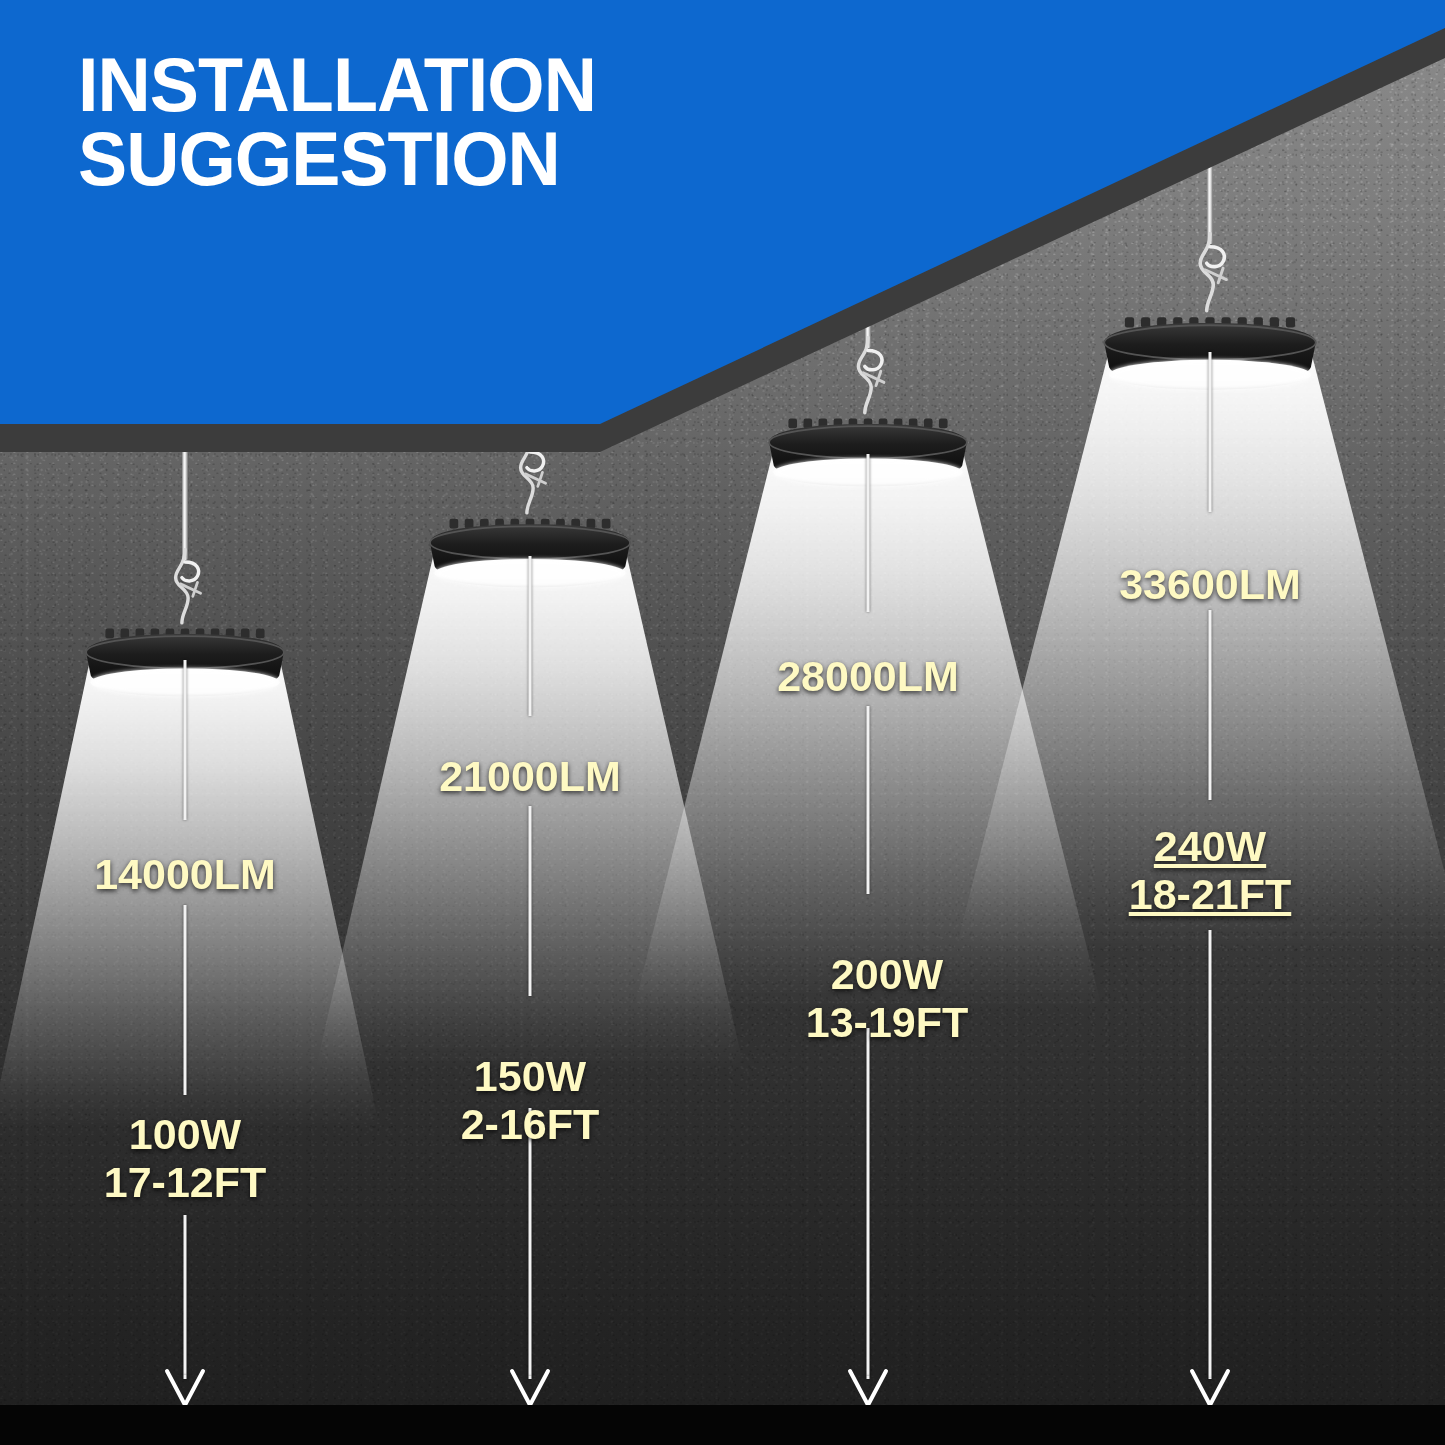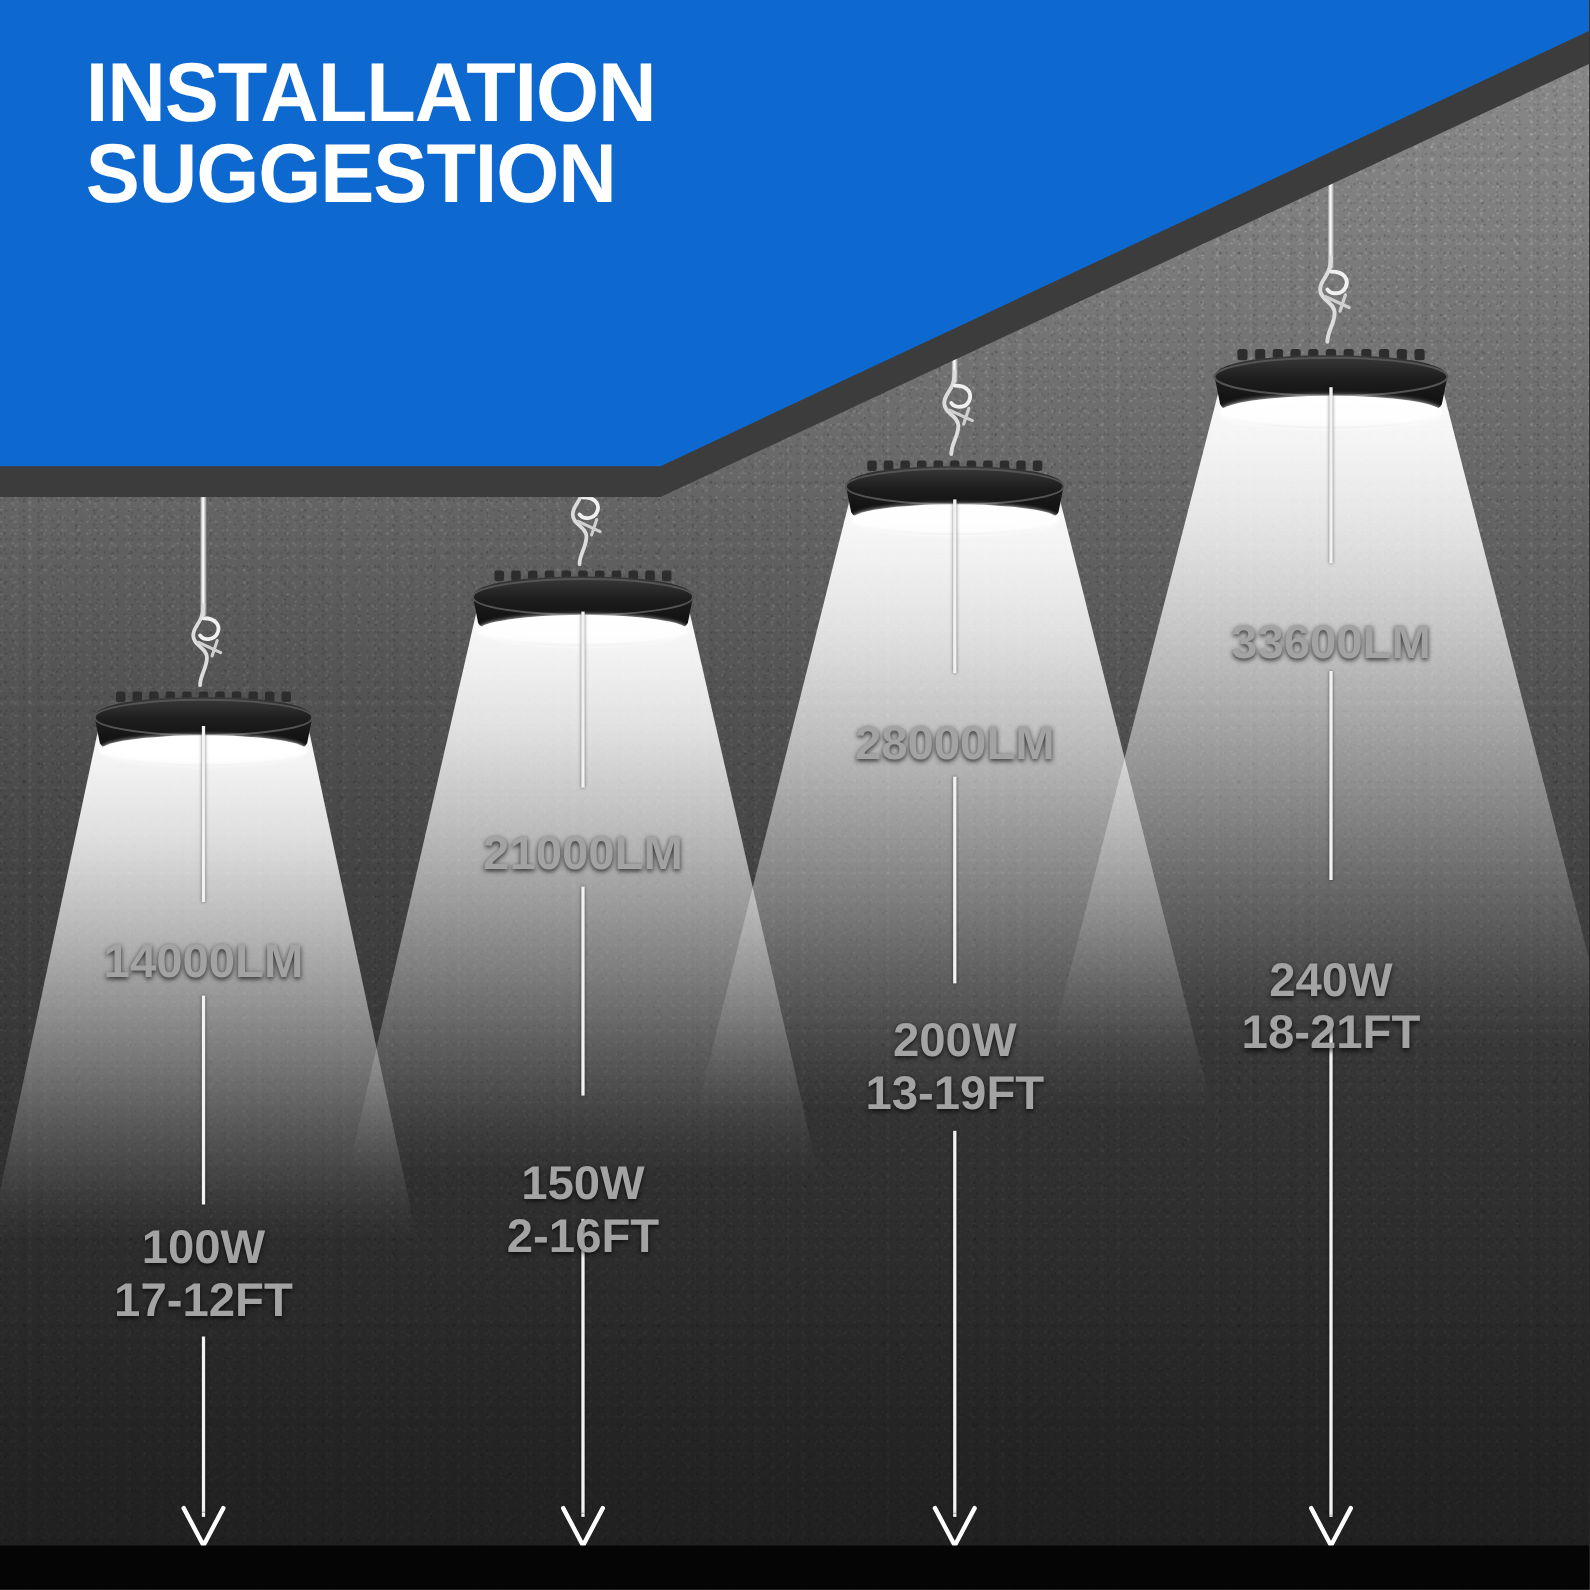--- a/index.html
+++ b/index.html
@@ -56,21 +56,21 @@
           rgba(255,255,255,.62) 40%,rgba(255,255,255,.40) 58%,
           rgba(255,255,255,.20) 76%,rgba(255,255,255,.05) 92%,rgba(255,255,255,0) 100%);
         filter:blur(7px);}
 
   .housing{position:absolute;transform:translateX(-50%);}
 
   
   .mseg{position:absolute;width:3px;background:#f2f2f2;transform:translateX(-1.5px);
         box-shadow:0 0 3px rgba(0,0,0,.55);}
   .marrow{position:absolute;transform:translateX(-50%);}
-  .mlabel{position:absolute;transform:translateX(-50%);color:#a3a3a3;font-weight:700;
+  .mlabel{position:absolute;transform:translateX(-50%);color:#fef9c3;font-weight:700;
           white-space:nowrap;text-align:center;line-height:1.12;
           text-shadow:0 2px 5px rgba(0,0,0,.75);}
   .lm{font-size:43px;}
   .wf{font-size:43px;}
 </style>
 </head>
 <body>
 
 <div id="stage">
 
@@ -219,21 +219,21 @@
             <ellipse cx="100" cy="58" rx="88" ry="13" fill="#ffffff" opacity=".9" filter="blur(2px)"></ellipse>
           </svg></div>
         <div class="mseg" style="top: 454px; height: 158px;"></div>
         <div class="mseg" style="top: 706px; height: 188px;"></div>
         <div class="mseg" style="top: 1028px; height: 348px;"></div>
         <div class="mseg" style="top: 1376px; height: 3px;"></div>
         <div class="marrow" style="top: 1365px;"><svg width="44" height="46" viewBox="0 0 44 46">
             <path d="M4 6 L22 40 L40 6" fill="none" stroke="#ffffff" stroke-width="4" stroke-linecap="round" stroke-linejoin="round"></path>
           </svg></div>
         <div class="mlabel lm" style="top: 652px;">28000LM</div>
-        <div class="mlabel wf" style="top: 922px;"><span>200W</span><br><span>13-19FT</span></div>
+        <div class="mlabel wf" style="top: 950px; margin-left: 19px;"><span>200W</span><br><span>13-19FT</span></div>
       </div>
       <div class="unit" style="left: 1210px;">
         <div class="rod" style="top: 132px; height: 112px;"></div>
         <div class="hook" style="top: 232px; left: 0px;"><svg width="62" height="82" viewBox="0 0 60 100">
             <g fill="none" stroke="#dcdcdc" stroke-width="4.4" stroke-linecap="round">
               <path d="M30 2 C30 24 18 26 18 38 C18 50 34 52 34 64 C34 76 26 84 26 96"></path>
               <path d="M30 18 C46 18 50 28 46 36 C42 44 30 44 26 38" stroke="#f0f0f0"></path>
               <path d="M24 46 L50 58 M46 44 L40 62" stroke="#cfcfcf" stroke-width="3.6"></path>
             </g>
           </svg></div>
@@ -269,21 +269,21 @@
             <ellipse cx="100" cy="58" rx="88" ry="13" fill="#ffffff" opacity=".9" filter="blur(2px)"></ellipse>
           </svg></div>
         <div class="mseg" style="top: 352px; height: 160px;"></div>
         <div class="mseg" style="top: 610px; height: 190px;"></div>
         <div class="mseg" style="top: 930px; height: 448px;"></div>
         <div class="mseg" style="top: 1378px; height: 1px;"></div>
         <div class="marrow" style="top: 1365px;"><svg width="44" height="46" viewBox="0 0 44 46">
             <path d="M4 6 L22 40 L40 6" fill="none" stroke="#ffffff" stroke-width="4" stroke-linecap="round" stroke-linejoin="round"></path>
           </svg></div>
         <div class="mlabel lm" style="top: 560px;">33600LM</div>
-        <div class="mlabel wf" style="top: 867px;"><span>240W</span><br><span>18-21FT</span></div>
+        <div class="mlabel wf" style="top: 822px; text-decoration: underline;"><span>240W</span><br><span>18-21FT</span></div>
       </div>
     </div>
 
   <div class="floor"></div>
 
   <div class="banner-edge"></div>
   <div class="banner">
     <div class="banner-fill"></div>
   </div>
   <div class="title">INSTALLATION

